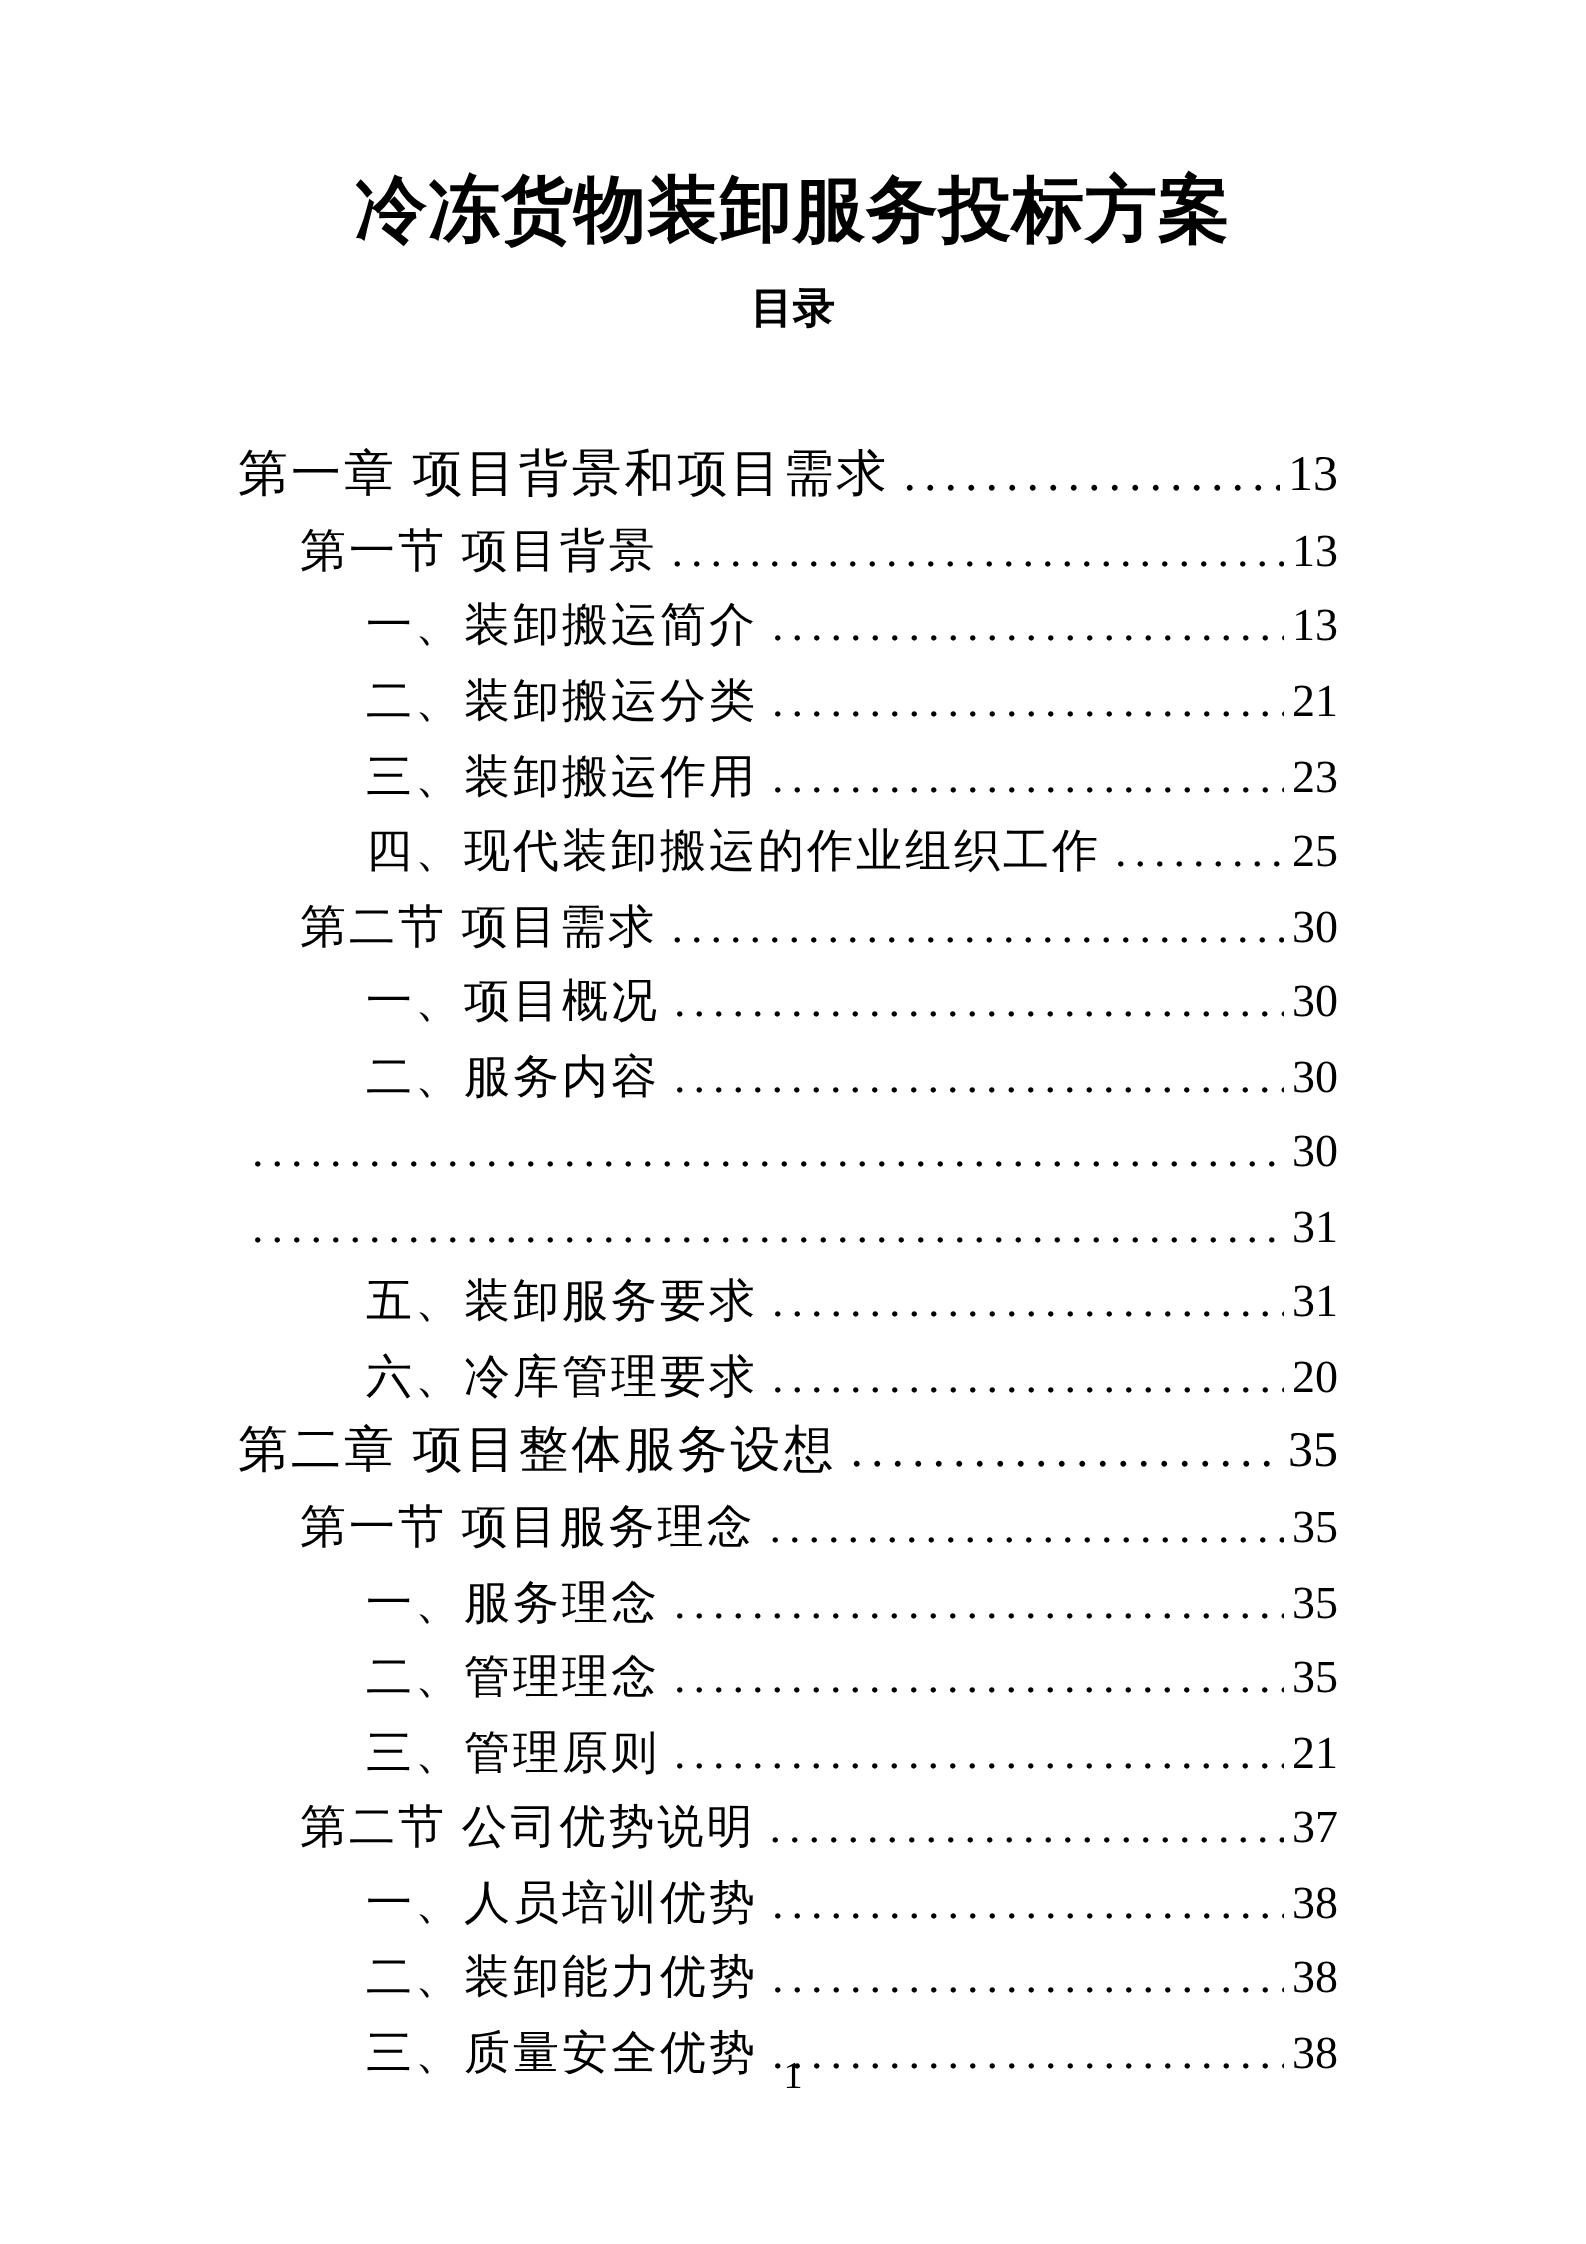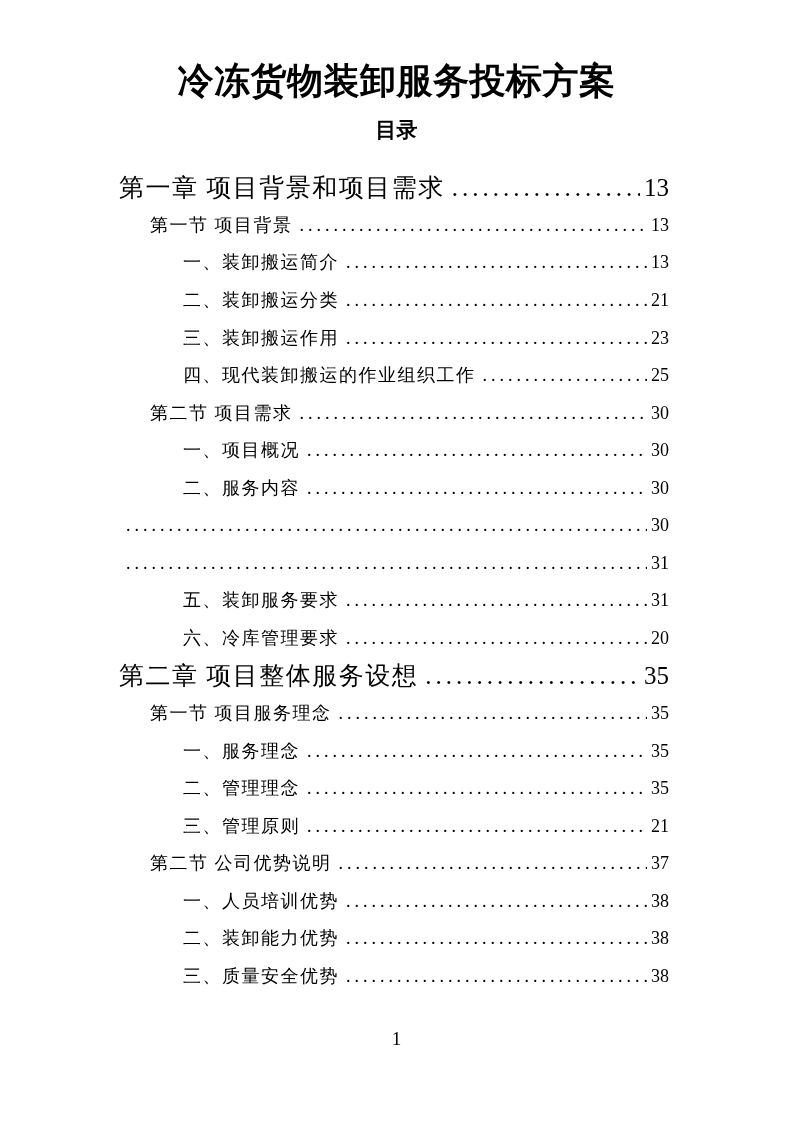--- a/index.html
+++ b/index.html
@@ -12,21 +12,21 @@
     width: 793px;
     height: 1122px;
     margin: 0 auto;
     background: #ffffff;
     color: #000000;
     font-family: "Liberation Serif", "DejaVu Serif", serif;
     overflow: hidden;
   }
   .doc-title {
     margin: 0;
-    padding-top: 60px;
+    padding-top: 84px;
     text-align: center;
     font-size: 36px;
     line-height: 1.2;
     font-weight: 700;
     letter-spacing: 0.5px;
   }
   .toc-heading {
     margin: 15px 0 0 0;
     text-align: center;
     font-size: 21px;
@@ -35,21 +35,21 @@
   }
   .toc {
     margin: 26px 0 0 119px;
     width: 550px;
   }
   .toc-row {
     display: flex;
     align-items: baseline;
     height: 37.55px;
     line-height: 37.55px;
-    font-size: 18px;
+    font-size: 23px;
     white-space: nowrap;
   }
   .toc-row.lvl0 {
     font-weight: 400;
     font-size: 25px;
   }
   .toc-row.lvl1 .toc-label { padding-left: 31px; }
   .toc-row.lvl2 .toc-label { padding-left: 64px; }
   .toc-label {
     flex: 0 0 auto;
@@ -58,20 +58,21 @@
   .dots {
     flex: 1 1 auto;
     overflow: hidden;
     white-space: nowrap;
     letter-spacing: 4px;
     margin: 0 4px 0 7px;
   }
   .toc-page {
     flex: 0 0 auto;
     text-align: right;
+    margin-top: 26px;
   }
   .page-footer {
     position: absolute;
     top: 1028px;
     left: 0;
     right: 0;
     text-align: center;
     font-size: 19px;
   }
 </style>

